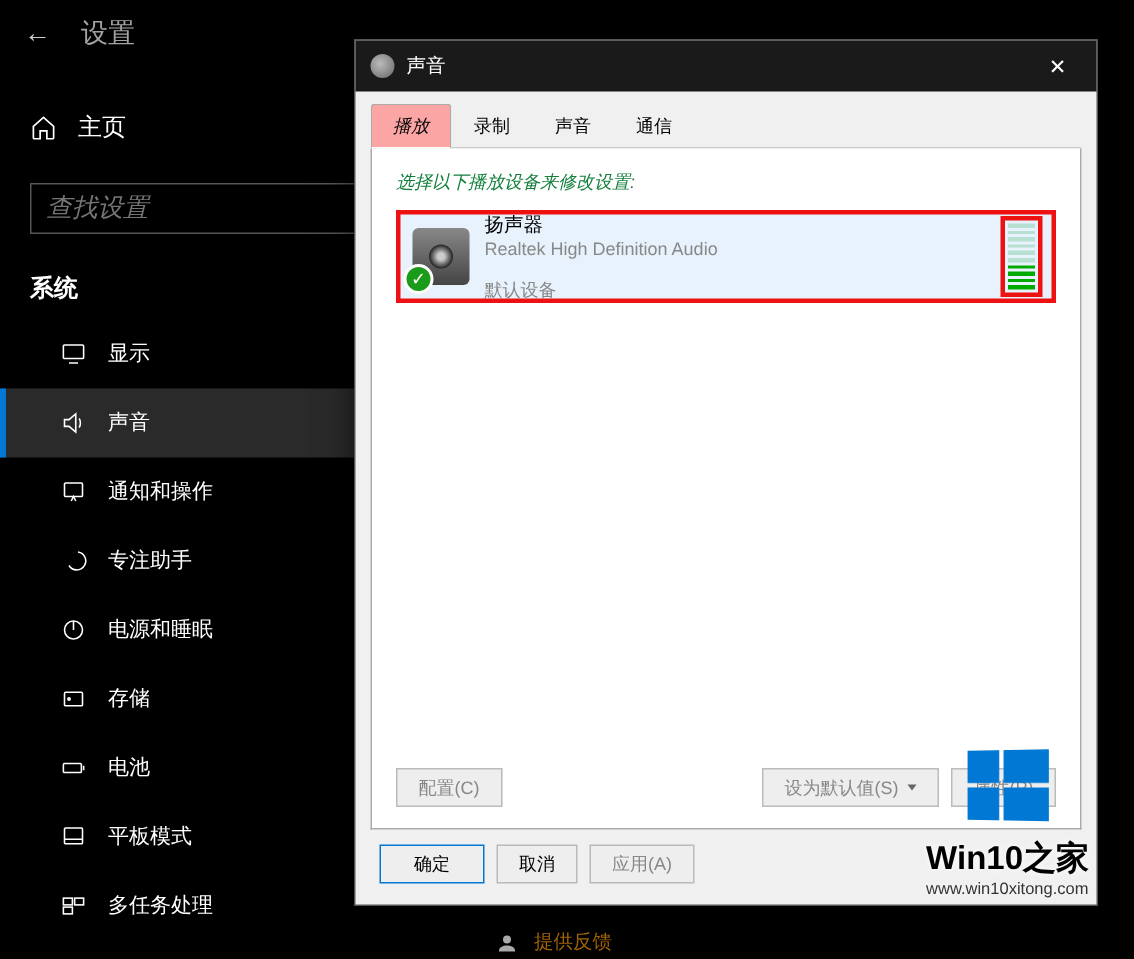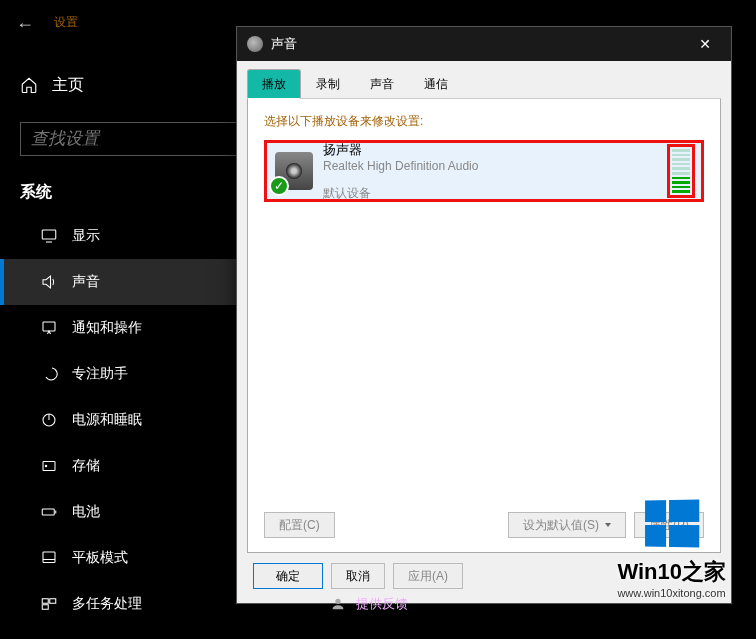--- a/index.html
+++ b/index.html
@@ -2,42 +2,42 @@
 <html><head>
 <meta charset="utf-8">
 <style>
 * { margin: 0; padding: 0; box-sizing: border-box; font-family: "Microsoft YaHei", "Segoe UI", sans-serif; }
 body { width: 756px; height: 639px; background: #000; position: relative; overflow: hidden; }
 
 
 .settings-window { position: absolute; top: 0; left: 0; width: 340px; height: 639px; background: #000; color: #fff; }
 .settings-header { display: flex; align-items: center; height: 44px; padding: 0 16px; gap: 20px; }
 .back-arrow { font-size: 18px; color: #ccc; cursor: pointer; }
-.settings-title { font-size: 12px; color: #a16207; }
+.settings-title { font-size: 18px; color: #a3a3a3; }
 .home-row { display: flex; align-items: center; height: 42px; padding: 0 20px; gap: 14px; margin-top: 20px; }
 .home-row svg { width: 18px; height: 18px; fill: none; stroke: #fff; stroke-width: 1.5; }
 .search-box { margin: 16px 20px 6px 20px; height: 34px; border: 1px solid #555; background: transparent; display: flex; align-items: center; padding: 0 10px; }
 .search-input { flex: 1; background: transparent; border: none; color: #ccc; font-size: 17px; outline: none; font-style: italic; }
 .section-title { padding: 20px 20px 10px 20px; font-size: 16px; font-weight: bold; }
 .nav-item { display: flex; align-items: center; height: 46px; padding: 0 36px; gap: 14px; cursor: pointer; border-left: 4px solid transparent; font-size: 14px; }
 .nav-item.active { background: #2a2a2a; border-left: 4px solid #0078d4; }
 .nav-item svg { width: 18px; height: 18px; fill: none; stroke: #fff; stroke-width: 1.4; flex-shrink: 0; }
 
 
 .sound-dialog { position: absolute; top: 26px; left: 236px; width: 496px; height: 578px; background: #f0f0f0; border: 1px solid #555; box-shadow: 0 4px 20px rgba(0,0,0,0.6); }
 .dialog-titlebar { height: 34px; background: #1a1a1a; color: #fff; display: flex; align-items: center; padding: 0 10px; }
 .dialog-titlebar .title-icon { width: 16px; height: 16px; border-radius: 50%; background: radial-gradient(circle at 40% 40%, #bbb, #666); margin-right: 8px; }
 .dialog-titlebar .title-text { flex: 1; font-size: 13px; }
 .dialog-close { width: 32px; height: 32px; display: flex; align-items: center; justify-content: center; color: #fff; font-size: 14px; cursor: pointer; }
 .dialog-body { padding: 8px 10px; height: calc(100% - 34px); display: flex; flex-direction: column; }
 .tabstrip { display: flex; border-bottom: 1px solid #ccc; }
 .tab { padding: 6px 14px 5px; margin-right: 0; border: 1px solid transparent; border-bottom: none; font-size: 12px; background: #f0f0f0; position: relative; cursor: pointer; }
-.tab.active { background: #14b8a6; border-color: #aaa; border-bottom: 1px solid #fff; margin-bottom: -1px; border-radius: 3px 3px 0 0; }
+.tab.active { background: #fca5a5; border-color: #aaa; border-bottom: 1px solid #fff; margin-bottom: -1px; border-radius: 3px 3px 0 0; font-style: italic; }
 .tab-page { flex: 1; background: #fff; border: 1px solid #aaa; border-top: none; padding: 14px 16px; display: flex; flex-direction: column; }
-.instruction { font-size: 12px; color: #a16207; margin-bottom: 10px; }
+.instruction { font-size: 12px; color: #15803d; margin-bottom: 10px; font-style: italic; }
 .device-box { border: 3px solid #e11; height: 62px; display: flex; align-items: center; padding: 6px 6px 6px 8px; background: #e8f2fc; margin-bottom: 6px; }
 .device-iconwrap { width: 38px; height: 38px; position: relative; margin-right: 10px; }
 .device-iconwrap .spk { width: 38px; height: 38px; background: linear-gradient(#888,#444); border-radius: 4px; display: flex; align-items: center; justify-content: center; }
 .device-iconwrap .spk::after { content:''; width: 16px; height: 16px; border-radius: 50%; background: radial-gradient(circle,#ccc 20%,#222 70%); }
 .device-iconwrap .check { position: absolute; bottom: -6px; left: -6px; width: 20px; height: 20px; border-radius: 50%; background: #1a9c1a; border: 2px solid #fff; display: flex; align-items: center; justify-content: center; color: #fff; font-size: 12px; }
 .device-texts { flex: 1; }
 .device-name { font-size: 13px; color: #000; }
 .device-sub { font-size: 12px; color: #888; }
 .device-default { font-size: 12px; color: #888; margin-top: 12px; }
 .vu-box { border: 3px solid #e11; padding: 2px; }
@@ -53,21 +53,21 @@
 .main-buttons .btn.ok { border: 1.5px solid #0078d4; padding: 0 22px; }
 
 
 .watermark { position: absolute; right: 30px; bottom: 40px; display: flex; align-items: center; gap: 10px; flex-direction: column; }
 .winlogo { display: grid; grid-template-columns: 22px 30px; grid-template-rows: 22px 22px; gap: 3px; transform: perspective(200px) rotateY(-10deg); }
 .winlogo div { background: #0078d4; }
 .wm-text { color: #000; text-shadow: 0 0 4px #fff; }
 .wm-text .big { font-size: 22px; font-weight: bold; }
 .wm-text .small { font-size: 11px; color: #333; }
 
-.feedback-bar { position: absolute; bottom: 16px; left: 330px; height: 38px; display: flex; align-items: center; gap: 10px; color: #f0abfc; font-size: 13px; }
+.feedback-bar { position: absolute; bottom: 2px; left: 330px; height: 38px; display: flex; align-items: flex-end; gap: 10px; color: #a16207; font-size: 13px; }
 .feedback-bar svg { width: 16px; height: 16px; fill: #aaa; }
 </style>
 </head>
 <body>
 
 <div class="settings-window">
   <div class="settings-header">
     <span class="back-arrow">←</span>
     <span class="settings-title">设置</span>
   </div>

